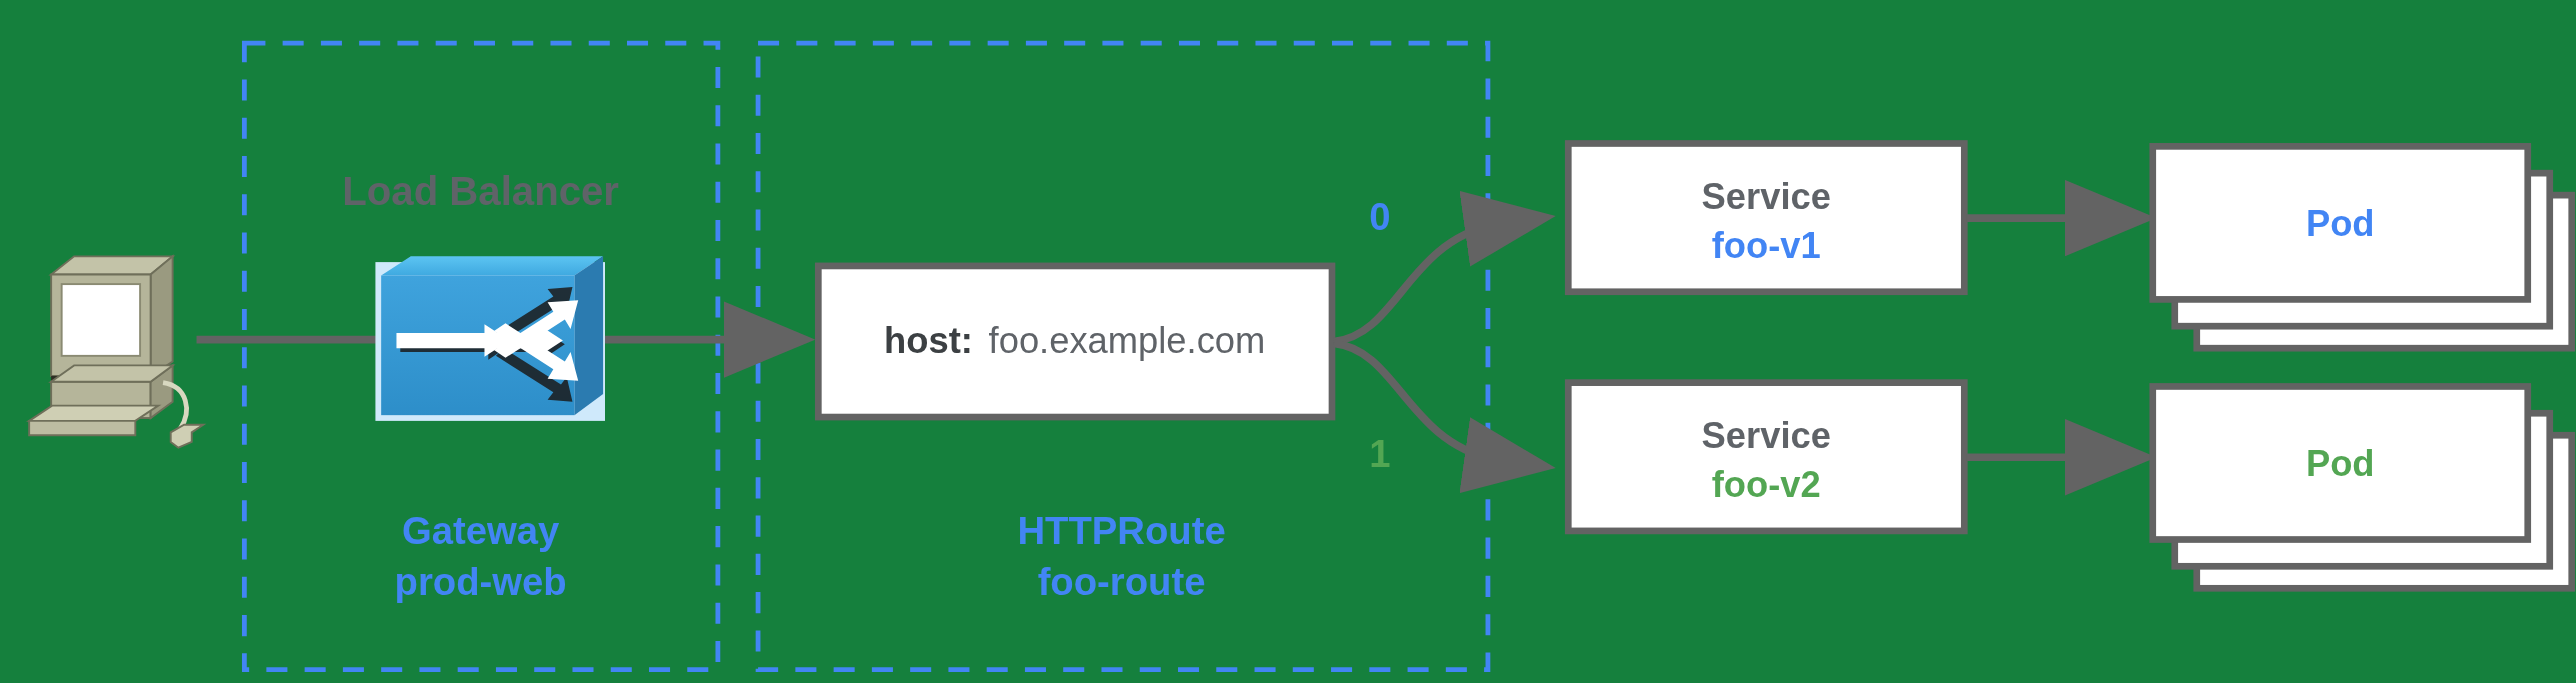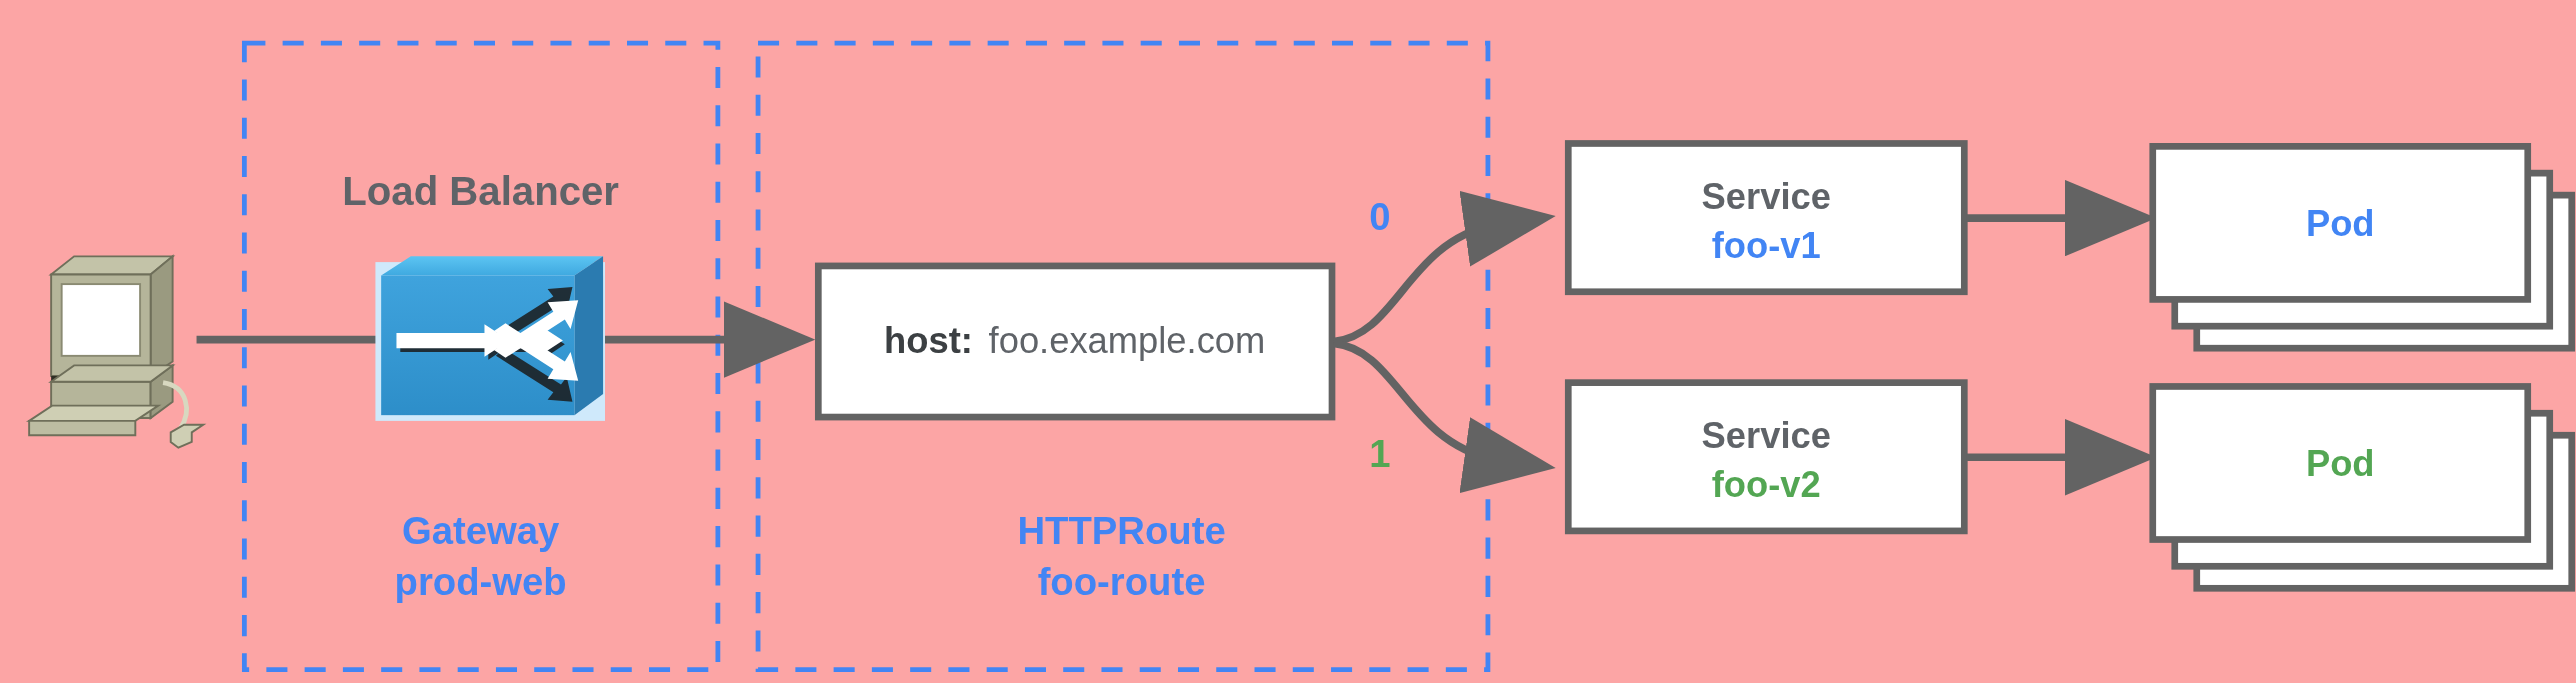--- a/index.html
+++ b/index.html
@@ -7,21 +7,21 @@
     padding: 0;
     background: #ffffff;
   }
   body {
     font-family: "Liberation Sans", sans-serif;
   }
   #stage {
     position: relative;
     width: 2576px;
     height: 683px;
-    background: #fca5a5;
+    background: #15803d;
     overflow: hidden;
   }
   svg.diagram {
     position: absolute;
     left: 0;
     top: 0;
     width: 2576px;
     height: 683px;
   }
   .grp-label-title {

